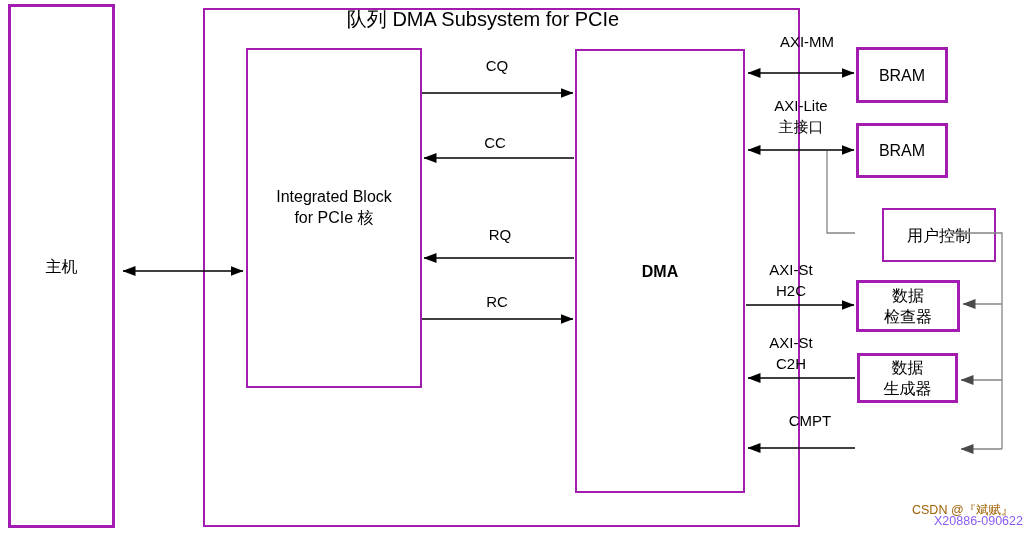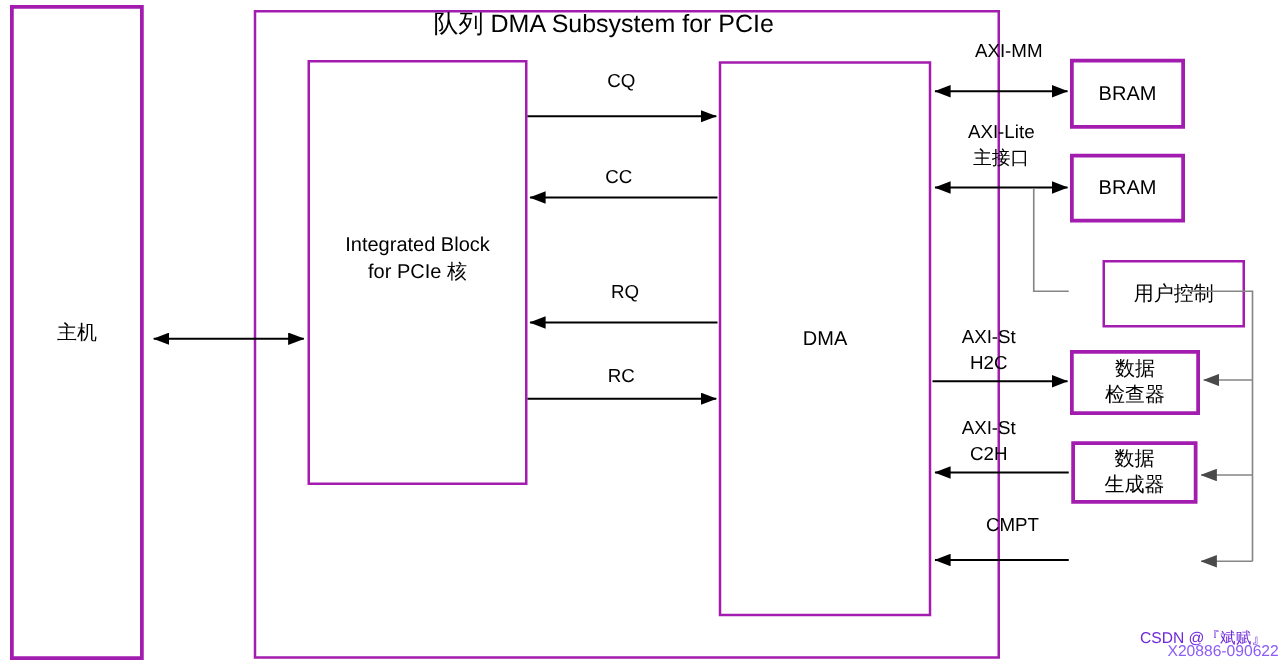--- a/index.html
+++ b/index.html
@@ -18,21 +18,21 @@
   svg.overlay{position:absolute;left:0;top:0;z-index:3;pointer-events:none;}
   .sig{
     position:absolute;transform:translate(-50%,-50%);z-index:4;
     font-size:15px;line-height:21px;text-align:center;white-space:nowrap;
   }
   .title{
     position:absolute;transform:translate(-50%,-50%);z-index:4;
     font-size:20px;white-space:nowrap;text-align:right;
   }
   .watermark{
-    position:absolute;z-index:4;font-size:12.5px;color:#6d28d9;white-space:nowrap;
+    position:absolute;z-index:4;font-size:12.5px;color:#a16207;white-space:nowrap;
   }
   .figure-id{
     position:absolute;z-index:5;font-size:12.5px;color:#8b5cf6;white-space:nowrap;
   }
 </style>
 </head>
 <body>
 
 <div id="canvas">
 
@@ -40,21 +40,21 @@
 
   <div class="box b3" style="left:8px;top:4px;width:107px;height:524px;">
     <span>主机</span>
   </div>
 
   <div class="box" id="integrated-block" style="left:246px;top:48px;width:176px;height:340px;">
     <span>Integrated Block</span>
     <span>for PCIe 核</span>
   </div>
 
-  <div class="box" style="left:575px;top:49px;width:170px;height:444px;">
+  <div class="box" style="left:575px;top:49px;width:170px;height:444px;font-weight:bold;">
     <span>DMA</span>
   </div>
 
   <div class="box b3" style="left:856px;top:47px;width:92px;height:56px;">
     <span>BRAM</span>
   </div>
 
   <div class="box b3" style="left:856px;top:123px;width:92px;height:55px;">
     <span>BRAM</span>
   </div>

